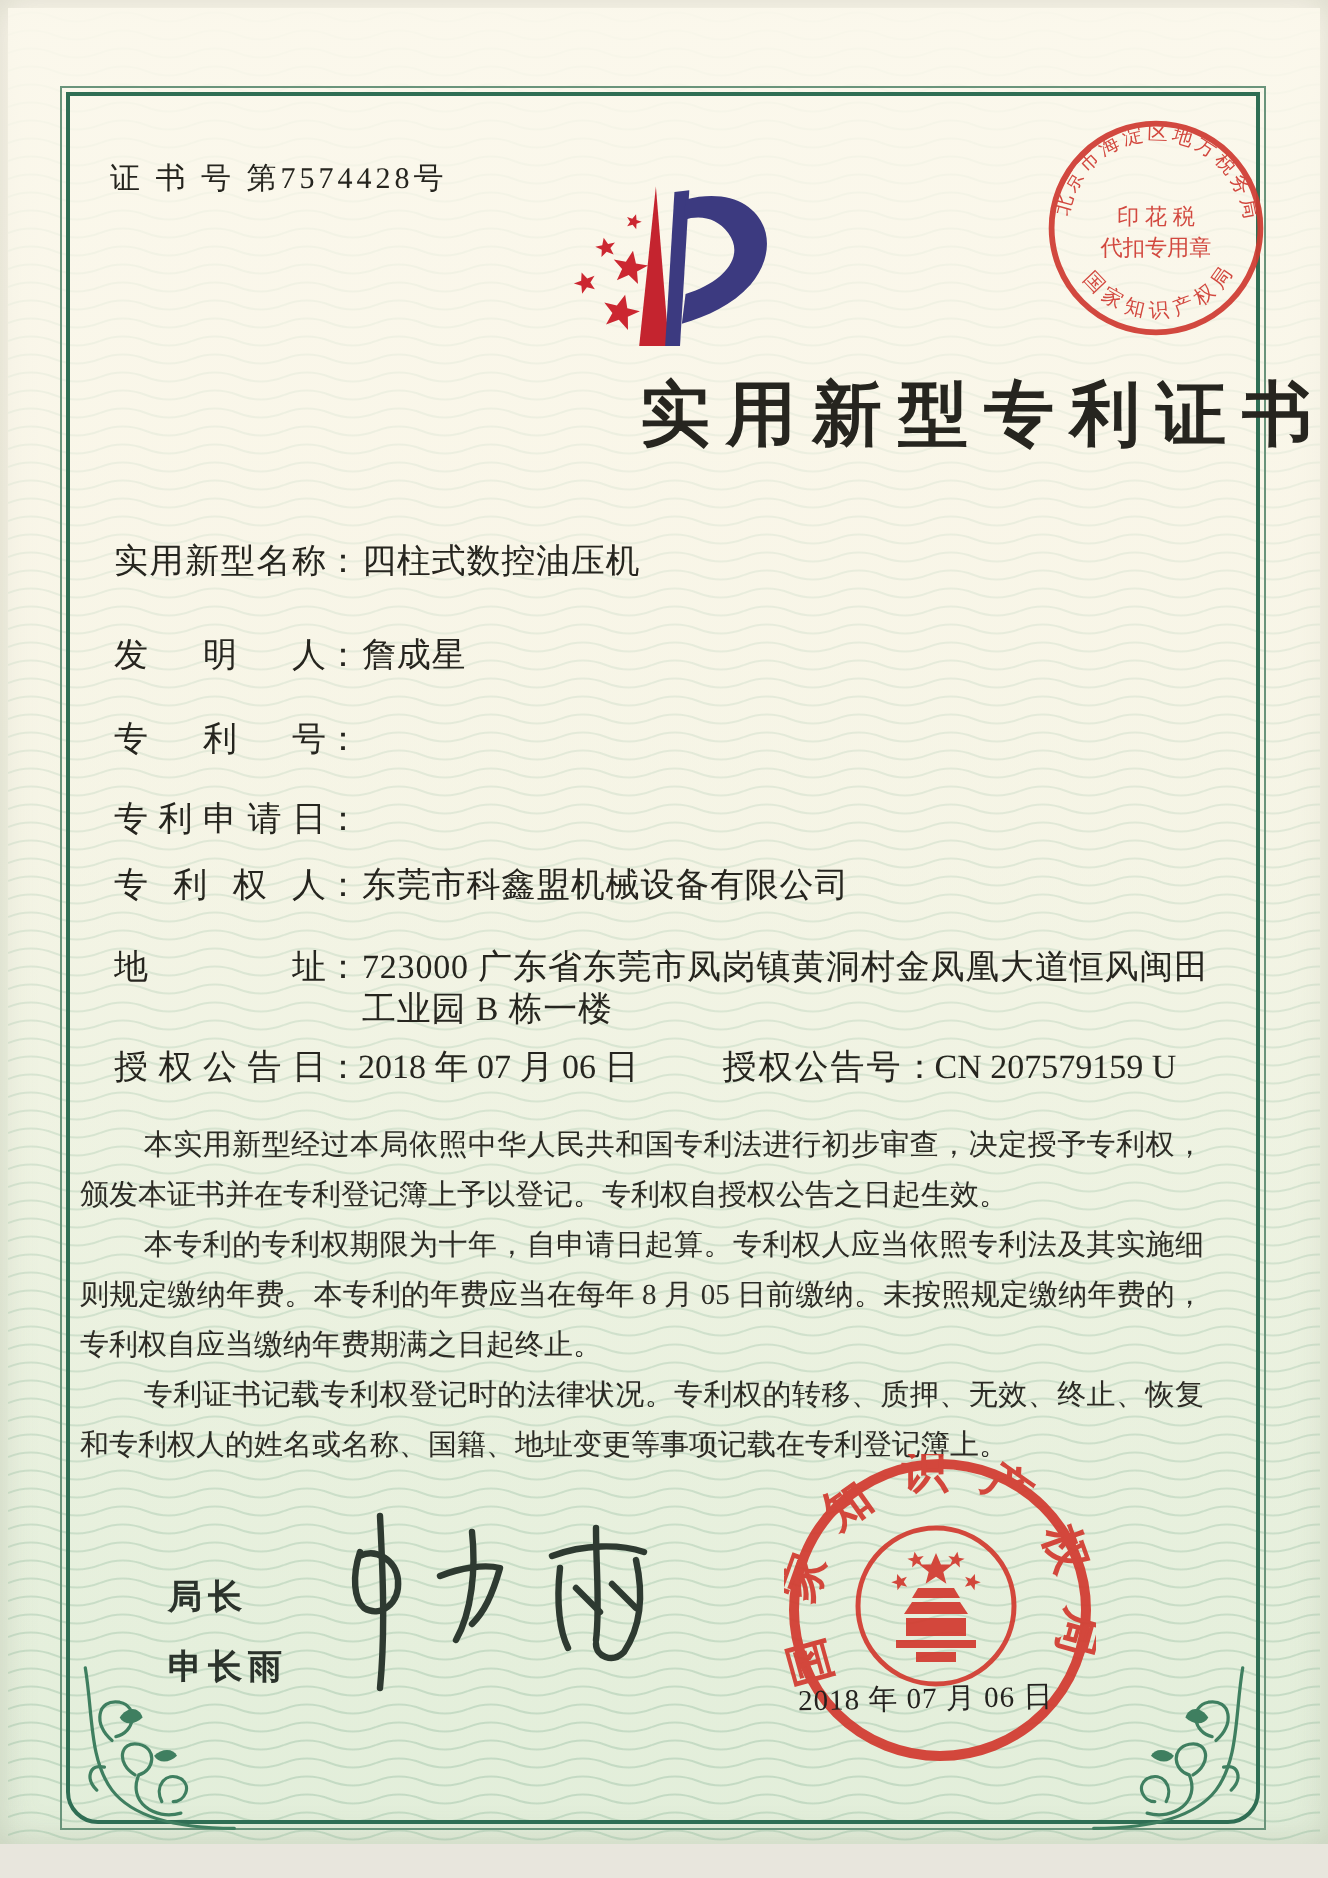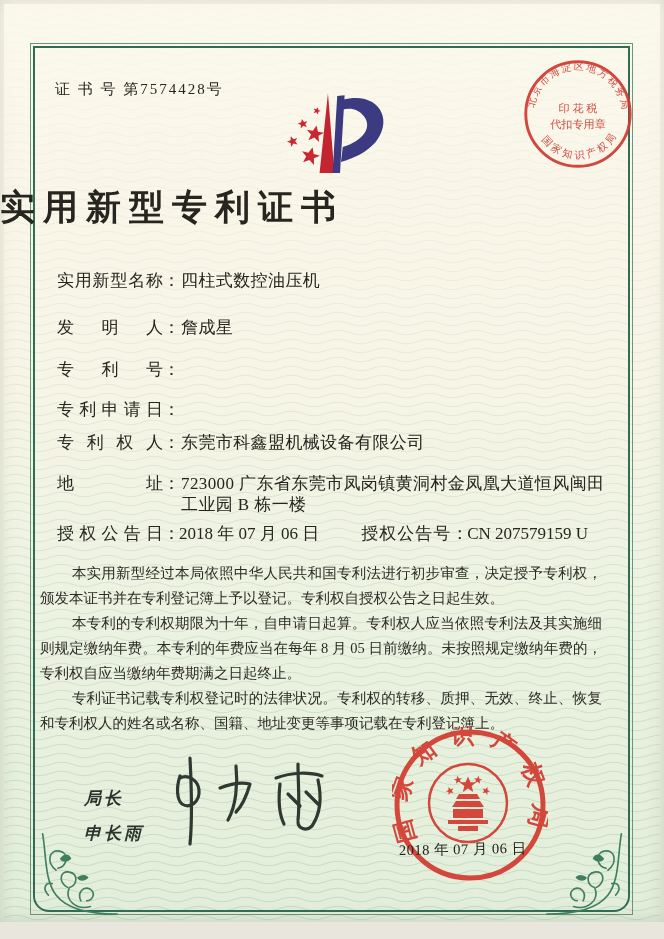--- a/index.html
+++ b/index.html
@@ -10,38 +10,38 @@
     box-shadow:inset 0 0 18px rgba(120,120,100,.25);
   }
   .waves{position:absolute;left:4px;top:4px;z-index:0;}
   .frame{position:absolute;left:30px;top:43px;width:601px;height:870px;
     border:1px solid #6a947b;z-index:1;pointer-events:none;}
   .frame::before{content:"";position:absolute;inset:2px;border:2px solid #2f6e54;
     border-bottom-left-radius:16px;border-bottom-right-radius:16px;}
   .cert-number{position:absolute;left:55px;top:80px;font-size:15px;letter-spacing:2px;z-index:2;}
   .logo{position:absolute;left:279px;top:84px;z-index:2;}
   .tax-stamp{position:absolute;left:520px;top:56px;z-index:3;opacity:.92;}
-  .title{position:absolute;left:0;right:0;top:184px;text-align:left;font-size:35px;
+  .title{position:absolute;left:0;right:0;top:184px;text-align:right;font-size:35px;
     font-weight:bold;letter-spacing:8px;z-index:2;}
   .fields{position:absolute;left:57px;top:270px;width:560px;font-size:17px;z-index:2;}
   .frow{display:flex;line-height:21px;}
   .flabel{display:inline-block;width:106px;min-width:106px;text-align:justify;text-align-last:justify;}
   .fcolon{width:16px;}
   .fvalue{flex:1;margin-left:2px;letter-spacing:.4px;}
   .mb1{margin-bottom:26px}.mb2{margin-bottom:21px}.mb3{margin-bottom:19px}
   .mb4{margin-bottom:12px}.mb5{margin-bottom:20px}.mb6{margin-bottom:8px}
   .grant-right{display:flex;margin-left:42px;}
   .grant-right .flabel{width:auto;min-width:0;letter-spacing:1px;}
   .paras{position:absolute;left:40px;top:561px;width:562px;font-size:14.5px;
     line-height:25px;text-align:justify;z-index:2;color:#2c2b25;}
   .paras p{margin:0;text-indent:2.2em;}
   .director{position:absolute;left:84px;top:787px;z-index:2;
     font-family:"Liberation Sans","DejaVu Sans",sans-serif;font-weight:600;
     font-size:17px;color:#2b332c;letter-spacing:3px;}
-  .director div{margin-bottom:12px;font-style:italic;}
+  .director div{margin-bottom:12px;}
   .signature{position:absolute;left:150px;top:754px;z-index:2;}
   .seal{position:absolute;left:392px;top:727px;z-index:3;opacity:.93;}
   .seal-date{position:absolute;left:399px;top:840px;z-index:4;font-size:14.5px;
     color:#24221f;letter-spacing:.5px;transform:rotate(-1deg);white-space:nowrap;}
   .footer{position:absolute;left:30px;width:542px;top:925px;text-align:center;
     font-size:13.5px;z-index:2;letter-spacing:1px;}
   .orn{position:absolute;z-index:1;}
   .orn-left{left:34px;top:832px;}
   .orn-right{left:542px;top:832px;transform:scaleX(-1);}
 </style>

